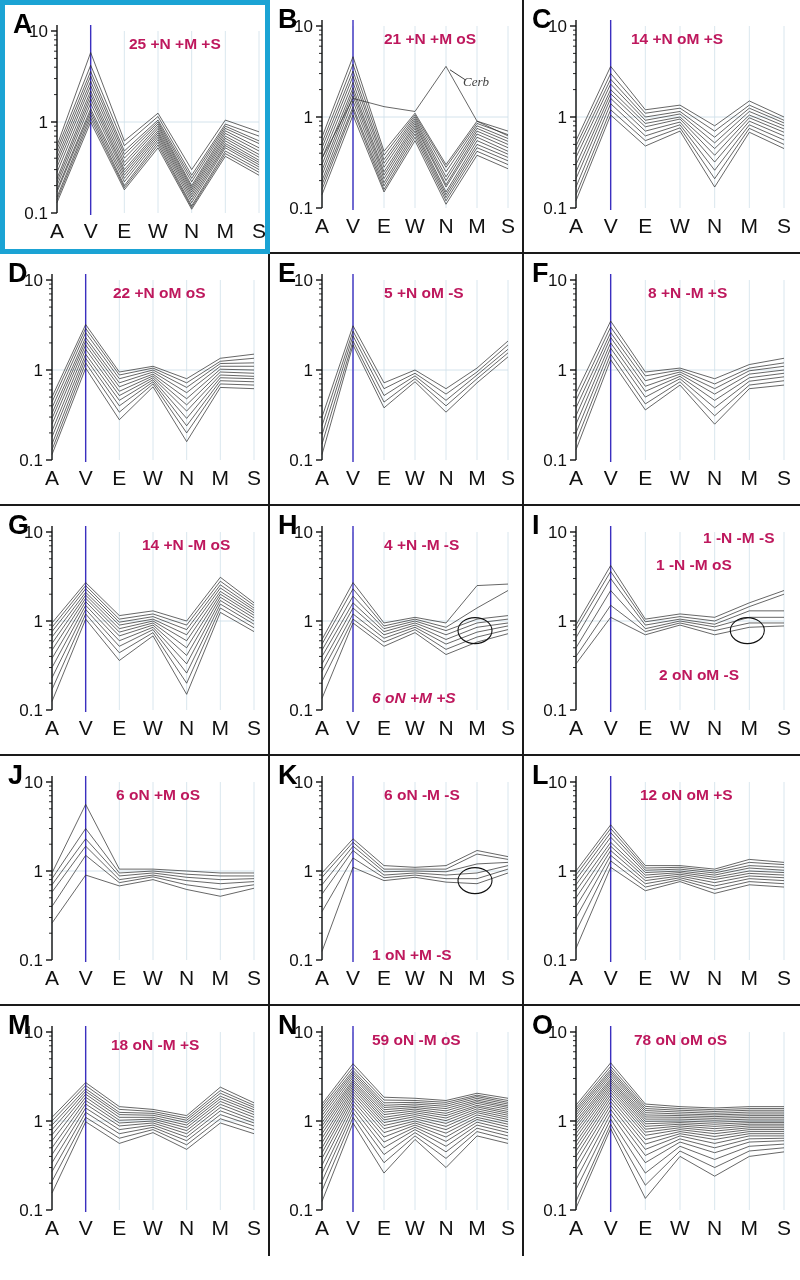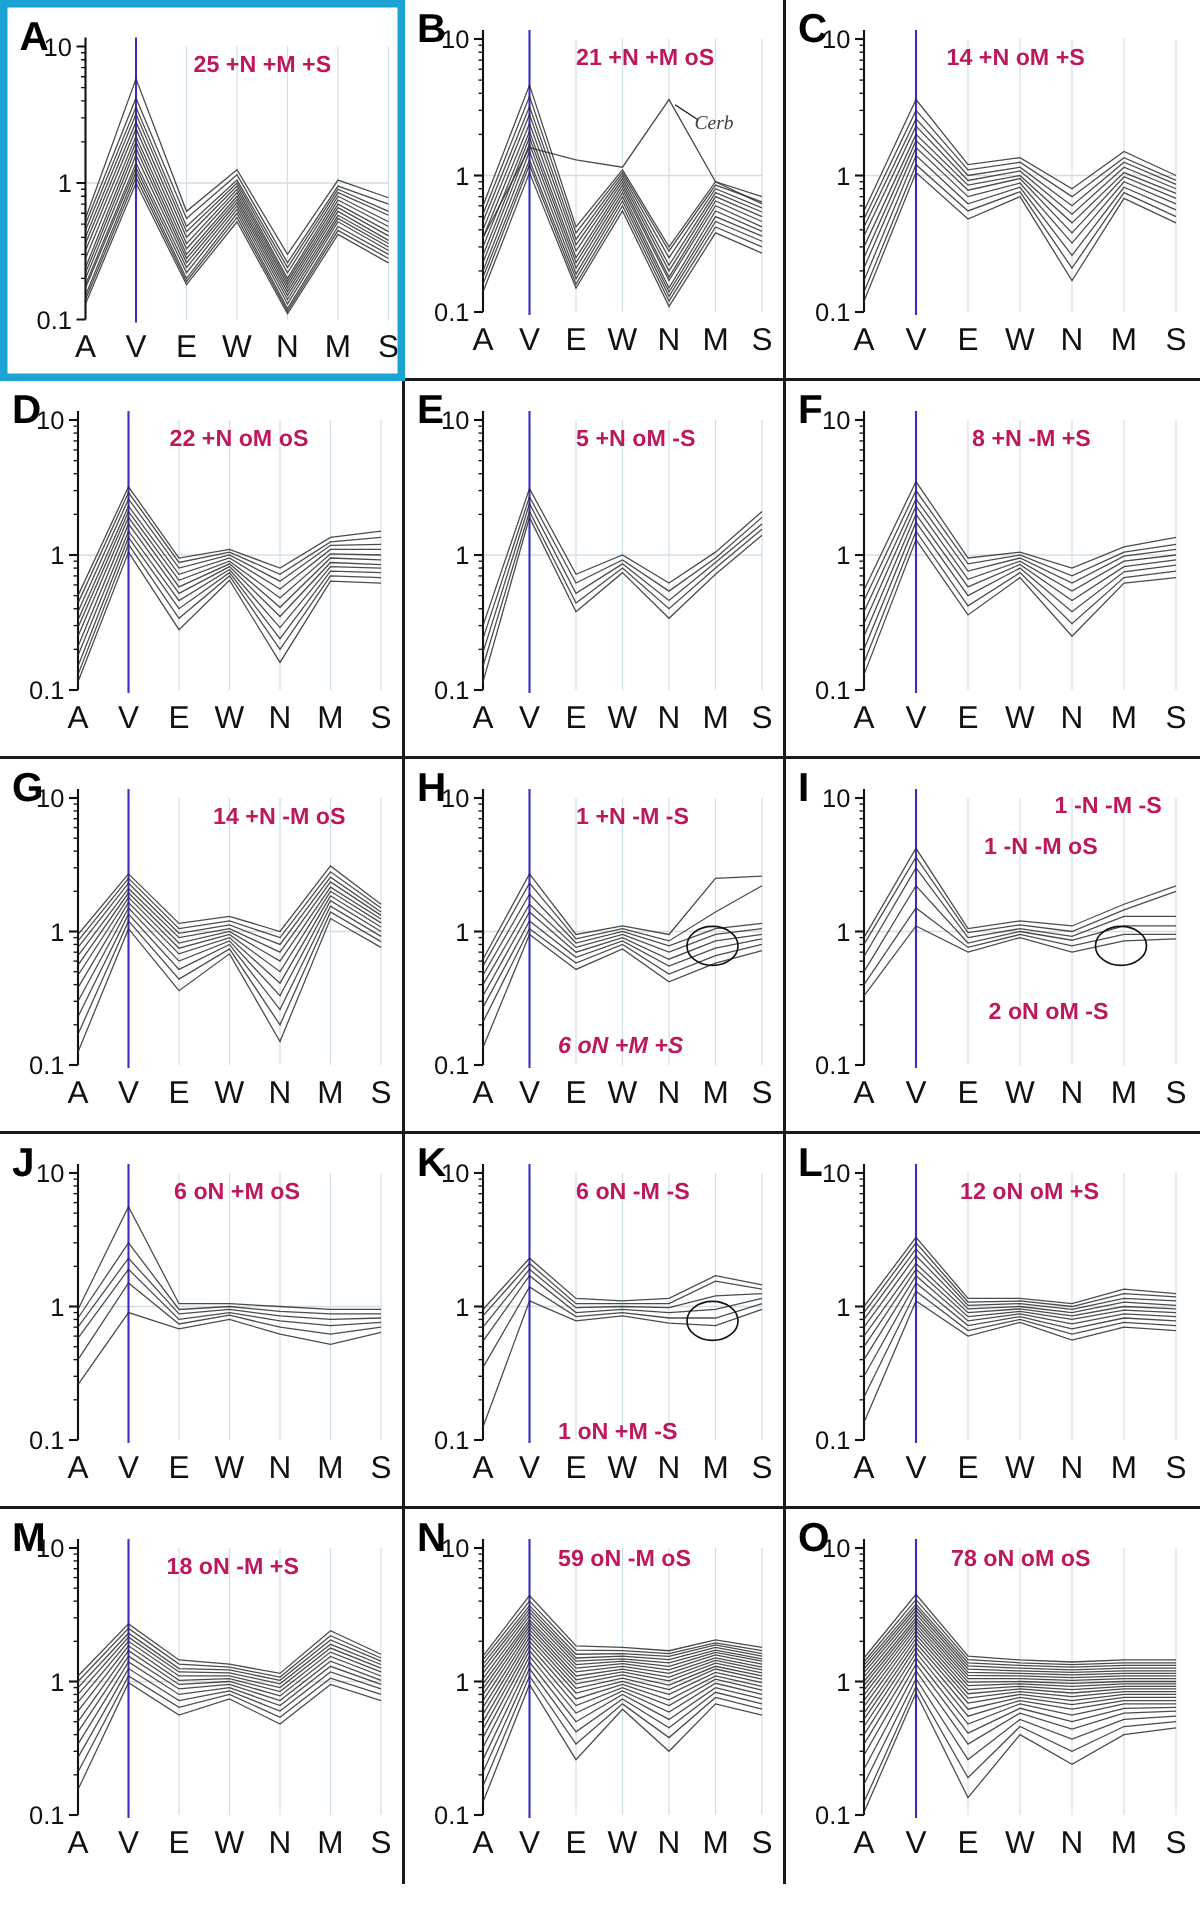--- a/index.html
+++ b/index.html
@@ -503,21 +503,21 @@
         <polyline points="52,192.40029460394445 83,116.98259912929255 114,140.27570241650287 145,126.63837694394311 176,148.53081315458687 207,136.05490857289857 238,127.6974078176171" fill="none" stroke="#2b2b2b" stroke-width="0.85" stroke-opacity="0.85"></polyline>
         <ellipse cx="205" cy="124.60358036054726" rx="17" ry="13" fill="none" stroke="#111" stroke-width="1.1"></ellipse>
         <text x="52" y="229" text-anchor="middle" font-size="21" font-family="&quot;Liberation Sans&quot;, sans-serif" fill="#111">A</text>
         <text x="83" y="229" text-anchor="middle" font-size="21" font-family="&quot;Liberation Sans&quot;, sans-serif" fill="#111">V</text>
         <text x="114" y="229" text-anchor="middle" font-size="21" font-family="&quot;Liberation Sans&quot;, sans-serif" fill="#111">E</text>
         <text x="145" y="229" text-anchor="middle" font-size="21" font-family="&quot;Liberation Sans&quot;, sans-serif" fill="#111">W</text>
         <text x="176" y="229" text-anchor="middle" font-size="21" font-family="&quot;Liberation Sans&quot;, sans-serif" fill="#111">N</text>
         <text x="207" y="229" text-anchor="middle" font-size="21" font-family="&quot;Liberation Sans&quot;, sans-serif" fill="#111">M</text>
         <text x="238" y="229" text-anchor="middle" font-size="21" font-family="&quot;Liberation Sans&quot;, sans-serif" fill="#111">S</text>
       </svg>
-      <div class="annot" style="left: 114px; top: 30px;">1 +N -M -S</div>
+      <div class="annot" style="left: 114px; top: 30px;">4 +N -M -S</div>
       <div class="annot" style="left: 102px; top: 183px; font-style: italic;">6 oN +M +S</div>
     </div>
     <div class="panel col3">
       <div class="panel-letter">I</div>
       <svg class="plot-svg" width="276" height="250">
         <line x1="52" x2="52" y1="26" y2="204" stroke="#cfe0ea" stroke-width="0.8"></line>
         <line x1="86.66666666666666" x2="86.66666666666666" y1="26" y2="204" stroke="#cfe0ea" stroke-width="0.8"></line>
         <line x1="121.33333333333333" x2="121.33333333333333" y1="26" y2="204" stroke="#cfe0ea" stroke-width="0.8"></line>
         <line x1="156" x2="156" y1="26" y2="204" stroke="#cfe0ea" stroke-width="0.8"></line>
         <line x1="190.66666666666666" x2="190.66666666666666" y1="26" y2="204" stroke="#cfe0ea" stroke-width="0.8"></line>

